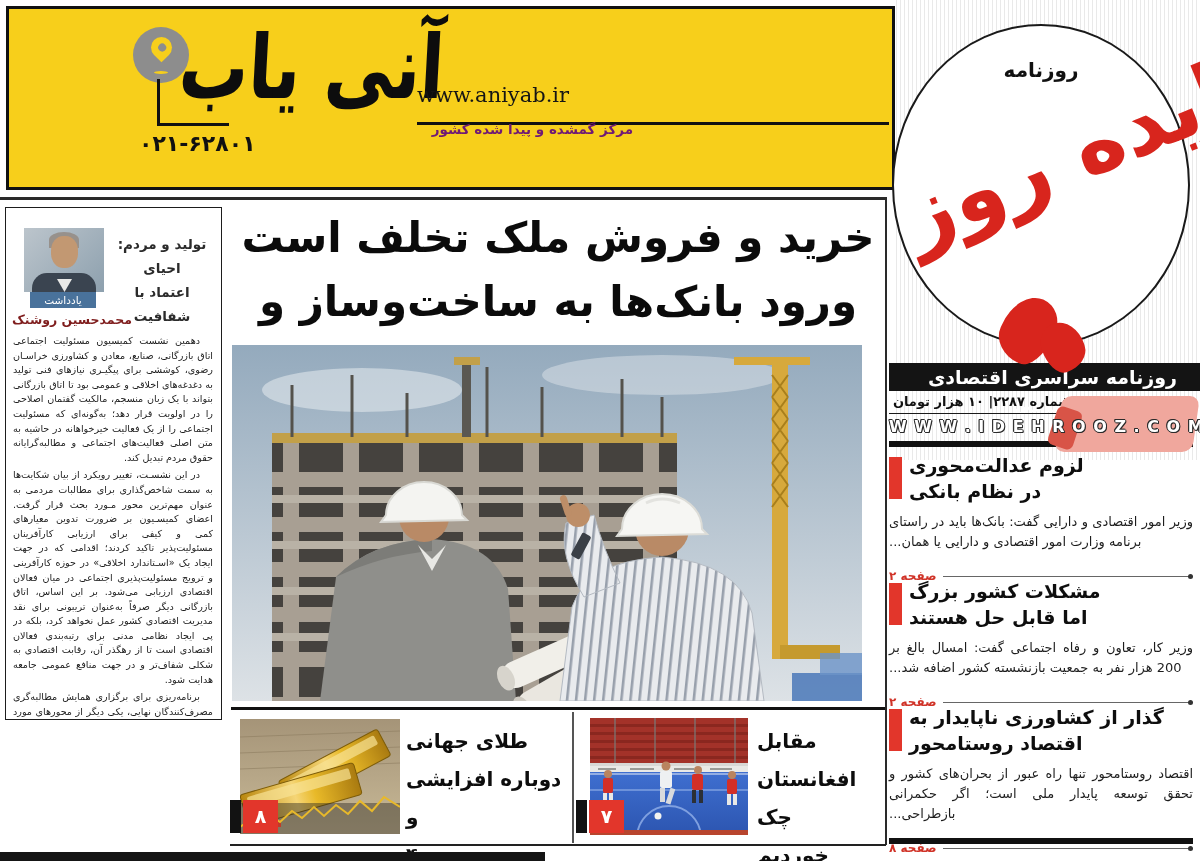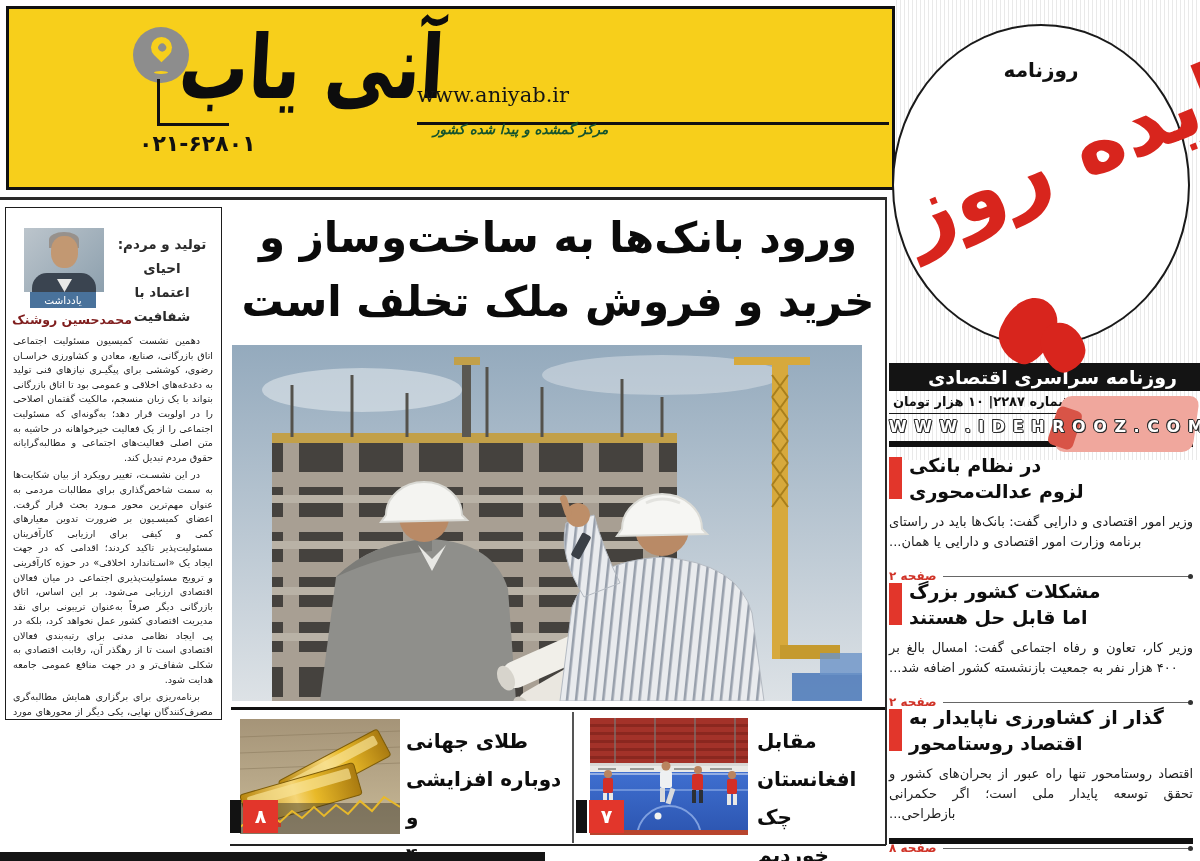--- a/index.html
+++ b/index.html
@@ -17,21 +17,21 @@
   #pin{left:18px;top:10px;width:21px;height:21px;background:#F7CF1B;border-radius:50% 50% 50% 0;transform:rotate(-45deg);position:absolute;}
   #pin:after{content:'';position:absolute;left:6.5px;top:6.5px;width:8px;height:8px;border-radius:50%;background:#8d8d8d;}
   #pin-base{left:21px;top:44px;width:14px;height:3px;border-radius:50%;background:#F7CF1B;position:absolute;}
   #ad-l-v{left:148px;top:70px;width:3px;height:47px;background:#111;}
   #ad-l-h{left:148px;top:114px;width:72px;height:3px;background:#111;}
   #ad-phone{left:130px;top:122px;width:160px;font-size:22px;font-weight:bold;color:#111;direction:ltr;letter-spacing:1px;}
   #ad-brand{left:222px;top:8px;width:200px;font-size:64px;font-weight:bold;color:#0d0d0d;direction:rtl;
     transform:scale(1.08,1.38) skewX(-4deg);transform-origin:left top;white-space:nowrap;}
   #ad-url-wrap{left:408px;top:74px;width:472px;border-bottom:3px solid #111;padding-bottom:15px;}
   #ad-url{font-family:"DejaVu Serif",serif;font-size:21px;color:#151515;}
-  #ad-tagline{left:424px;top:112px;width:200px;font-size:13.5px;font-weight:bold;color:#14532d;direction:rtl;text-align:left;white-space:nowrap;font-style:italic;}
+  #ad-tagline{left:424px;top:112px;width:200px;font-size:13.5px;font-weight:bold;color:#701a75;direction:rtl;text-align:left;white-space:nowrap;}
 
   
   #logo-circle{left:892px;top:24px;width:298px;height:322px;border-radius:50%;background:#fff;border:2.5px solid #1a1a1a;z-index:2;}
   #logo-kicker{left:0;top:32px;width:100%;text-align:center;font-size:20px;font-weight:bold;color:#111;position:absolute;}
   #logo-title{left:0;top:88px;width:100%;text-align:center;font-size:86px;font-weight:bold;color:#D8251D;
     transform:rotate(-22deg);position:absolute;white-space:nowrap;letter-spacing:-3px;}
   .logo-tail{background:#D8251D;z-index:3;}
   #tail1{left:1002px;top:296px;width:52px;height:68px;border-radius:54% 46% 40% 60%/60% 40% 62% 38%;transform:rotate(24deg);}
   #tail2{left:1042px;top:322px;width:42px;height:50px;border-radius:46% 54% 60% 40%/42% 58% 40% 60%;transform:rotate(-18deg);}
 
@@ -137,22 +137,22 @@
   <div id="mast-dateline" class="abs">شنبه ۱۴۰۴/۰۸/۱۷ |شماره ۲۲۸۷| ۱۰ هزار تومان</div>
   <div id="mast-watermark" class="abs"></div>
   <div id="mast-watermark2" class="abs"></div>
   <div id="mast-url" class="abs">W W W . I D E H R O O Z . C O M</div>
   <div id="mast-rule" class="abs"></div>
 
   <div id="rule-top" class="abs"></div>
   <div id="rule-vert" class="abs"></div>
 
   <div id="lead-headline" class="abs">
+    <div>خرید و فروش ملک تخلف است</div>
     <div>ورود بانک‌ها به ساخت‌وساز و</div>
-    <div>خرید و فروش ملک تخلف است</div>
   </div>
 
   <div id="lead-photo" class="abs">
     <svg width="630" height="356" viewBox="0 0 630 356">
       <defs>
         <linearGradient id="sky" x1="0" y1="0" x2="0" y2="1">
           <stop offset="0" stop-color="#94aabd"></stop>
             <stop offset="1" stop-color="#dde2e6"></stop>
         </linearGradient>
         <pattern id="winPat" width="60" height="45" patternUnits="userSpaceOnUse">
@@ -246,40 +246,40 @@
       <p>دهمین نشست کمیسیون مسئولیت اجتماعی اتاق بازرگانی، صنایع، معادن و کشاورزی خراسـان رضوی، کوششی برای پیگیـری نیازهای فنی تولید به دغدغه‌های اخلاقی و عمومی بود تا اتاق بازرگانی بتواند با یک زبان منسجم، مالکیت گفتمان اصلاحی را در اولویت قرار دهد؛ به‌گونه‌ای که مسئولیت اجتماعی را از یک فعالیت خیرخواهانه در حاشیه به متن اصلی فعالیت‌های اجتماعی و مطالبه‌گرایانه حقوق مردم تبدیل کند.</p>
       <p>در این نشسـت، تغییر رویکرد از بیان شکایت‌ها به سمت شاخص‌گذاری برای مطالبات مردمی به عنوان مهم‌ترین محور مـورد بحث قرار گرفت. اعضای کمیسـیون بر ضرورت تدوین معیارهای کمی و کیفی برای ارزیابی کارآفرینان مسئولیت‌پذیر تاکید کردند؛ اقدامی که در جهت ایجاد یک «اسـتاندارد اخلاقی» در حوزه کارآفرینی و ترویج مسئولیت‌پذیری اجتماعی در میان فعالان اقتصادی ارزیابی می‌شود. بر این اساس، اتاق بازرگانی دیگر صرفاً به‌عنوان تریبونی برای نقد مدیریت اقتصادی کشور عمل نخواهد کرد، بلکه در پی ایجاد نظامی مدنی برای رتبه‌بندی فعالان اقتصادی است تا از رهگذر آن، رقابت اقتصادی به شکلی شفاف‌تر و در جهت منافع عمومی جامعه هدایت شود.</p>
       <p>برنامه‌ریزی برای برگزاری همایش مطالبه‌گری مصرف‌کنندگان نهایی، یکی دیگر از محورهای مورد بحث در این نشست بود. این امر نشـان می‌دهد که کمیسیون به معماری ارتباط خود با بدنه جامعه فکر می‌کند. تاکید کمیسـیون بر این است که مسئولیت‌پذیری (CSR) بدون پیگیری مستقیم حقوق مصرف‌کننده، در نهایت به انزوا می‌رود. همایش پیش‌بینی شـده تلاشی برای تبدیل کردن «مسـاله اقتصادی تولیدی» به «دغدغـه عمومی» و تلاشی برای شکسـتن دیوارهای بین زبان تخصصی اتاق و زبان روزمره مردم در جهت رفاه جامعه می‌باشـد. در مجموع، محور اصلی سخنان این نشست بر ضرورت شفافیت واقعی در فعالیت‌های اقتصادی متمرکز بود؛ شفافیتی که تنها به اعلام ارقام محدود نمی‌شـود، بلکه در عمل و رفتار اقتصادی معنا پیدا می‌کند.</p>
     </div>
   </div>
 
   <div id="sb-item-0" class="sb-item">
     <div class="sb-head">
       <div class="sb-bar"></div>
       <div class="sb-head-text">
+        <div>لزوم عدالت‌محوری</div>
         <div>در نظام بانکی</div>
-        <div>لزوم عدالت‌محوری</div>
       </div>
     </div>
     <div class="sb-summary">وزیر امور اقتصادی و دارایی گفت: بانک‌ها باید در راستای برنامه وزارت امور اقتصادی و دارایی یا همان...</div>
     <div class="sb-pageline">
       <span class="sb-page">صفحه ۲</span>
       <span class="sb-rule"></span>
     </div>
   </div>
 
   <div id="sb-item-1" class="sb-item">
     <div class="sb-head">
       <div class="sb-bar"></div>
       <div class="sb-head-text">
         <div>مشکلات کشور بزرگ</div>
         <div>اما قابل حل هستند</div>
       </div>
     </div>
-    <div class="sb-summary">وزیر کار، تعاون و رفاه اجتماعی گفت: امسال بالغ بر ۴۰۰ هزار نفر به جمعیت بازنشسته کشور اضافه شد...</div>
+    <div class="sb-summary">وزیر کار، تعاون و رفاه اجتماعی گفت: امسال بالغ بر 200 هزار نفر به جمعیت بازنشسته کشور اضافه شد...</div>
     <div class="sb-pageline">
       <span class="sb-page">صفحه ۲</span>
       <span class="sb-rule"></span>
     </div>
   </div>
 
   <div id="sb-item-2" class="sb-item">
     <div class="sb-head">
       <div class="sb-bar"></div>
       <div class="sb-head-text">

